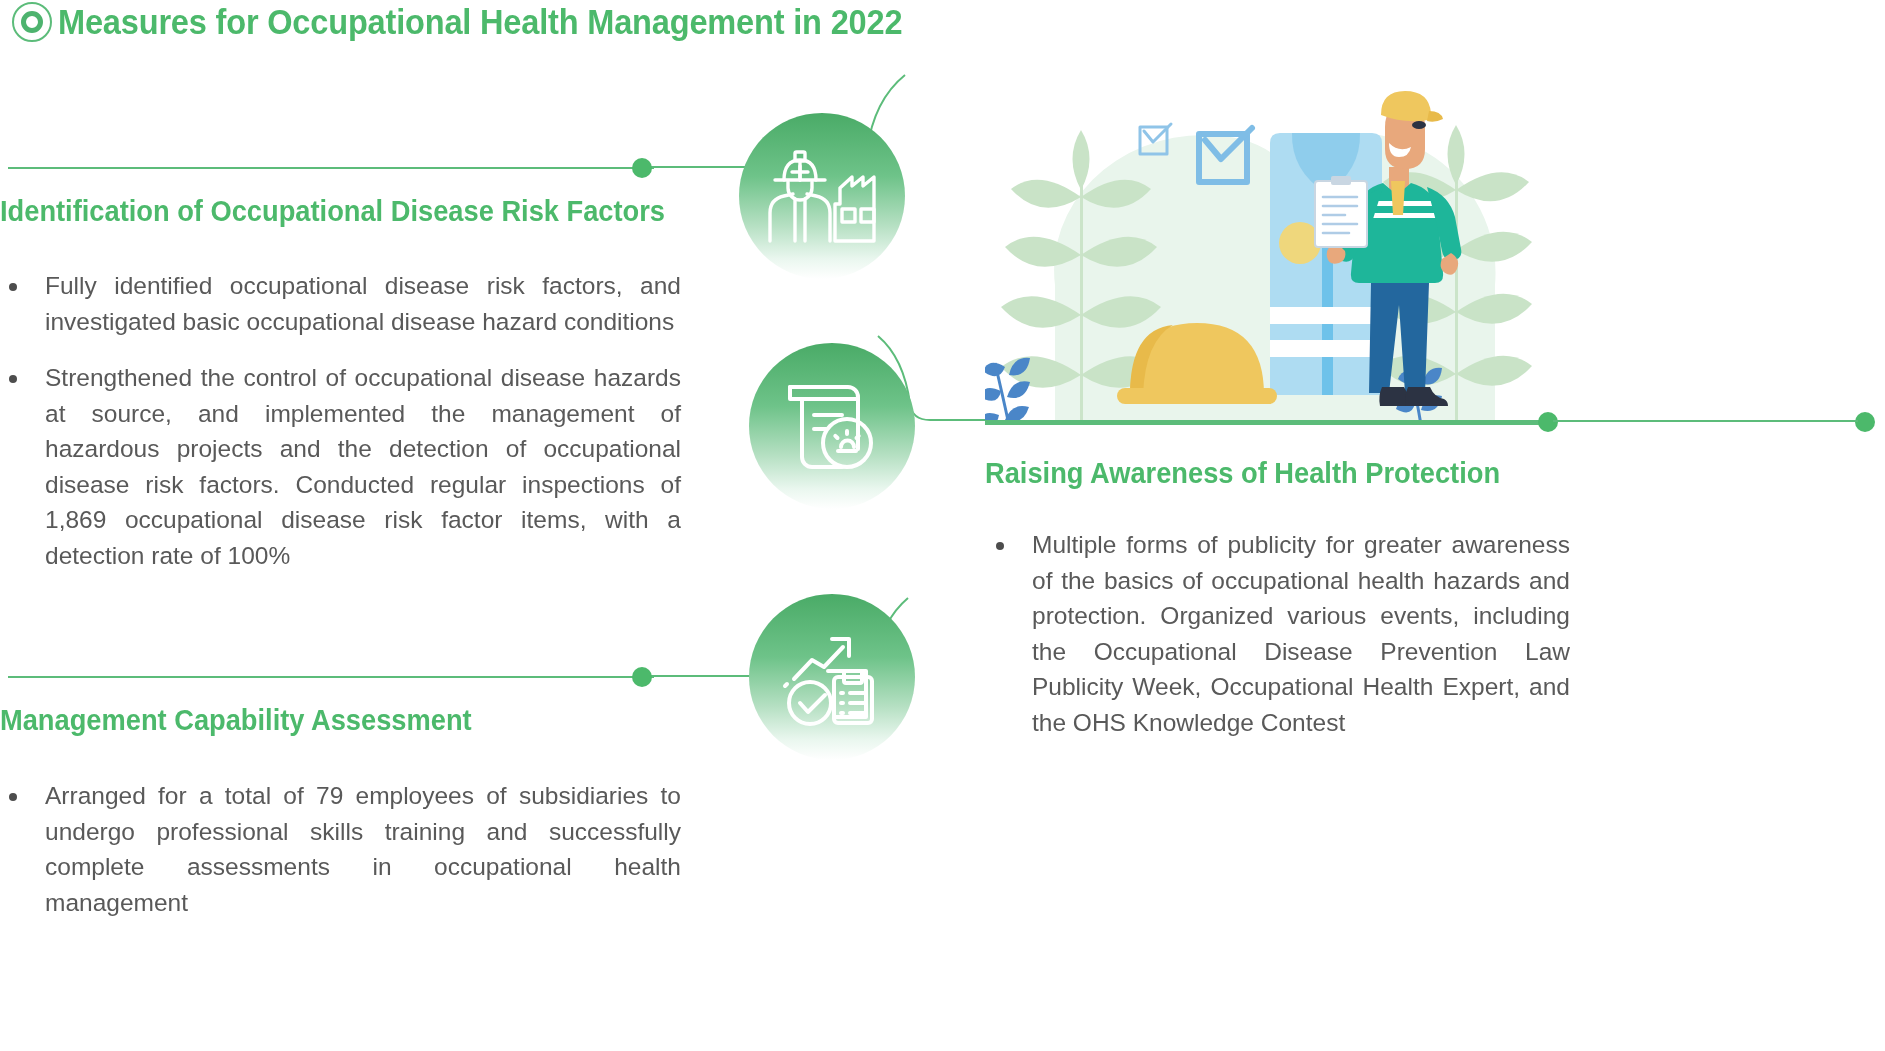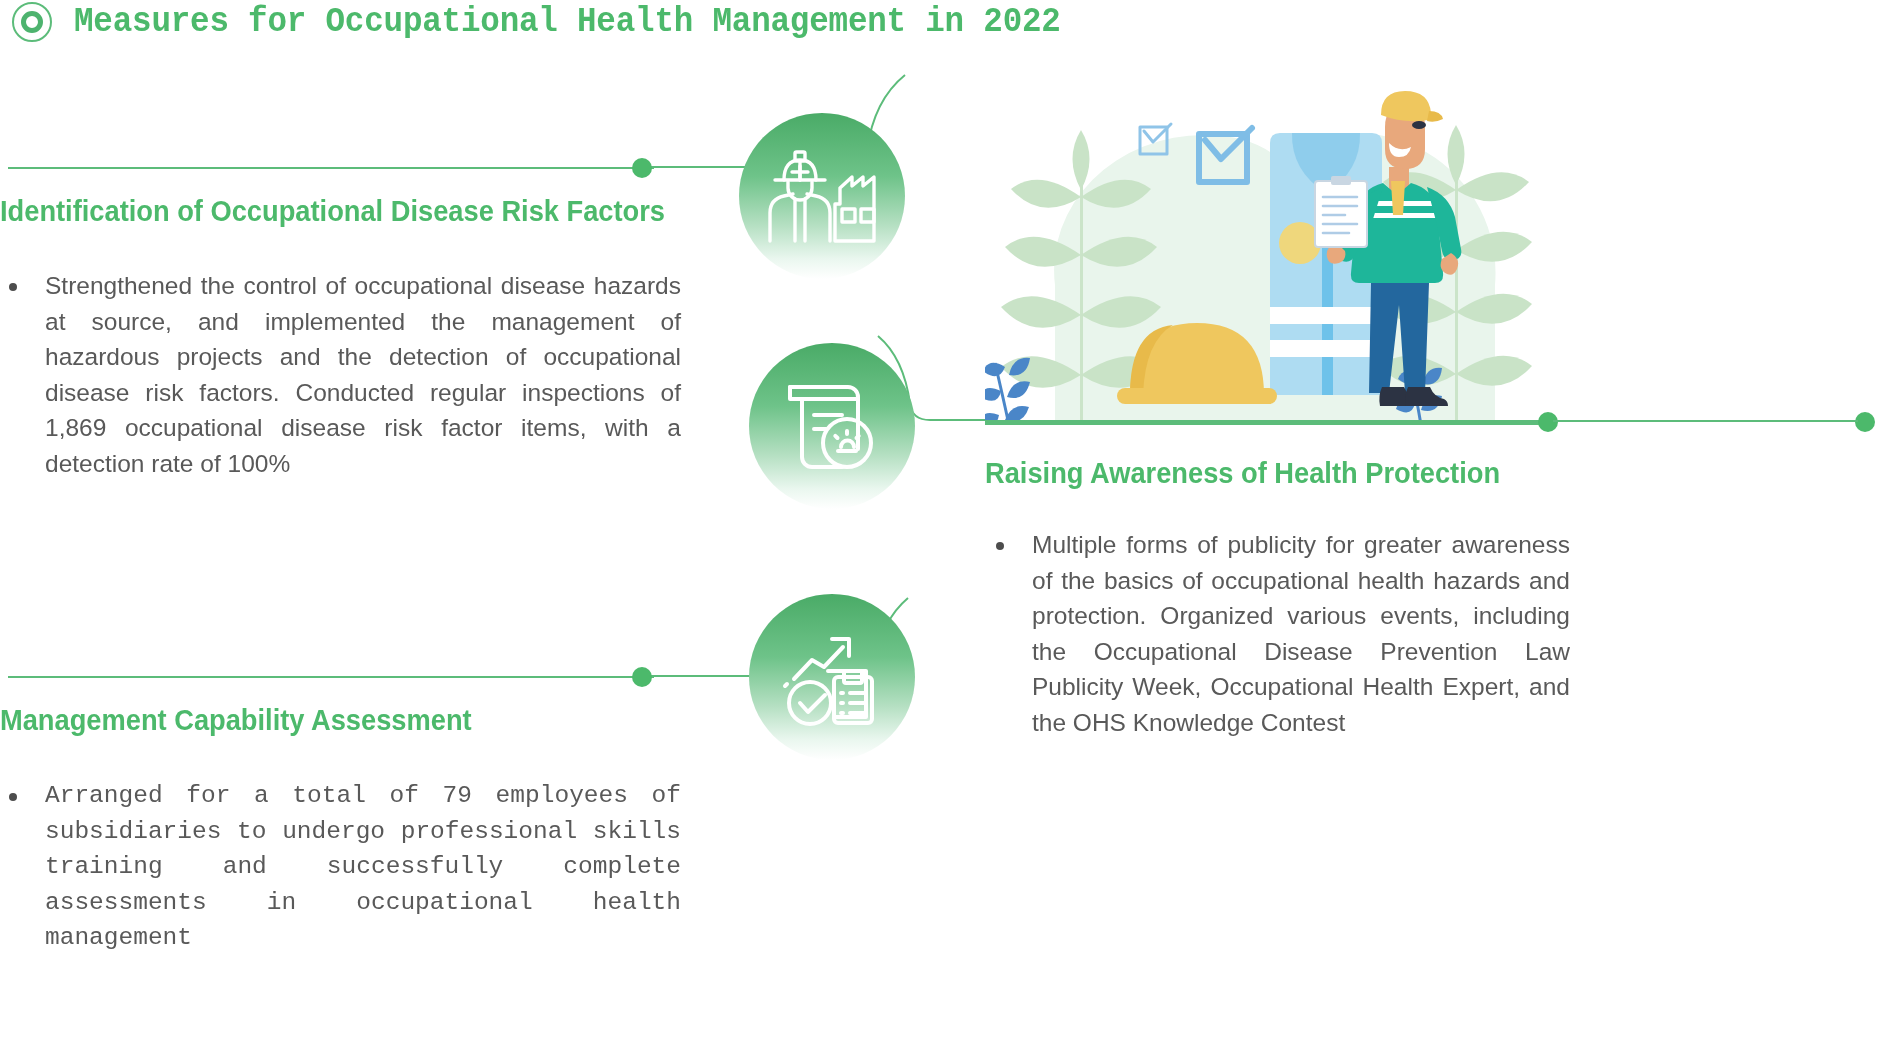--- a/index.html
+++ b/index.html
@@ -5,21 +5,21 @@
   html,body{margin:0;padding:0;}
   body{
     width:1885px;height:1051px;
     background:#ffffff;
     font-family:"Liberation Sans","DejaVu Sans",sans-serif;
     overflow:hidden;position:relative;
   }
   .page{position:absolute;inset:0;}
 
   
-  .title-row{position:absolute;left:12px;top:2px;display:flex;align-items:center;gap:22px;font-family:Liberation Mono, monospace;}
+  .title-row{position:absolute;left:12px;top:2px;display:flex;align-items:center;gap:6px;}
   .title-icon{width:40px;height:40px;flex:0 0 40px;position:relative;}
   .title-icon .ring-o{position:absolute;inset:0;border:2px solid #5cbc7a;border-radius:50%;box-sizing:border-box;}
   .title-icon .ring-i{position:absolute;left:9px;top:9px;width:22px;height:22px;border:5px solid #4db36e;border-radius:50%;box-sizing:border-box;}
   .title-text{
     font-size:35px;font-weight:bold;color:#4cb96b;
     letter-spacing:-0.2px;white-space:nowrap;
     transform:scaleX(0.93);transform-origin:left center;
   }
 
   
@@ -44,21 +44,21 @@
 
   
   .col-left{position:absolute;left:0;top:0;width:700px;}
   #rule1{position:absolute;left:8px;top:167px;width:646px;}
   #dot1{left:632px;top:158px;}
   #head1{position:absolute;left:0;top:195px;}
   #list1{position:absolute;left:0;top:268px;width:681px;}
   #rule2{position:absolute;left:8px;top:676px;width:646px;}
   #dot2{left:632px;top:667px;}
   #head2{position:absolute;left:0;top:704px;}
-  #list2{position:absolute;left:0;top:778px;width:681px;font-family:Liberation Mono, monospace;}
+  #list2{position:absolute;left:0;top:778px;width:681px;}
 
   
   .connector{position:absolute;pointer-events:none;}
 
   
   .badge{position:absolute;width:166px;height:166px;border-radius:50%;
     background:linear-gradient(180deg,#4aab67 0%,#6ec389 38%,#b6e0c3 68%,#eaf7ef 88%,#ffffff 100%);
     display:flex;align-items:center;justify-content:center;}
   #badge1{left:739px;top:113px;}
   #badge2{left:749px;top:343px;}
@@ -95,20 +95,21 @@
     <path d="M985 360 L930 360 Q912 360 910 344 Q904 298 878 276" fill="none" stroke="#5CBC7A" stroke-width="2"></path>
   </svg>
 
   <div class="col-left">
 
     <div class="rule" id="rule1"></div>
     <div class="dot" id="dot1"></div>
     <div class="sec-head" id="head1">Identification of Occupational Disease Risk Factors</div>
 
     <ul class="blist" id="list1">
+      <li>Fully identified occupational disease risk factors, and investigated basic occupational disease hazard conditions</li>
       <li>Strengthened the control of occupational disease hazards at source, and implemented the management of hazardous projects and the detection of occupational disease risk factors. Conducted regular inspections of 1,869 occupational disease risk factor items, with a detection rate of 100%</li>
     </ul>
 
     <div class="rule" id="rule2"></div>
     <div class="dot" id="dot2"></div>
     <div class="sec-head" id="head2">Management Capability Assessment</div>
 
     <ul class="blist" id="list2">
       <li>Arranged for a total of 79 employees of subsidiaries to undergo professional skills training and successfully complete assessments in occupational health management</li>
     </ul>

